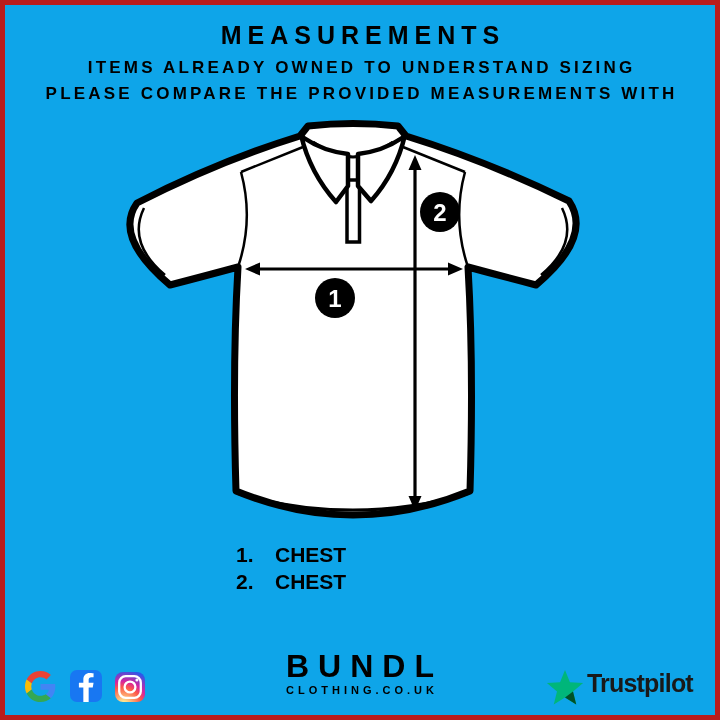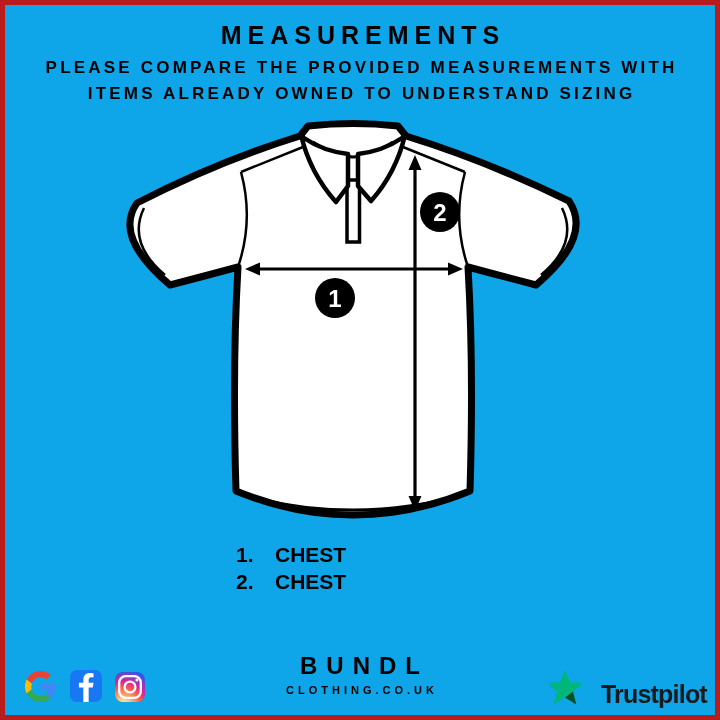--- a/index.html
+++ b/index.html
@@ -46,44 +46,44 @@
   
   .social { position:absolute; display:flex; align-items:center; justify-content:center; }
   .google-badge   { left:20px;  top:666px; width:31px; height:31px; }
   .facebook-badge { left:65px;  top:665px; width:32px; height:32px;
                     background:#1877F2; border-radius:7px; overflow:hidden; }
   .instagram-badge{ left:110px; top:667px; width:30px; height:30px;
                     border-radius:8px; overflow:hidden;
                     background:radial-gradient(circle at 28% 110%, #fdf497 0%, #fdf497 5%, #fd5949 45%, #d6249f 60%, #285AEB 90%); }
   .brand { position:absolute; left:0; right:0; top:644px; text-align:center; }
   .brand-name {
-    margin:0; font-size:24px; font-weight:800;
+    margin:0; font-size:32px; font-weight:800;
     letter-spacing:9px; text-indent:9px; line-height:34px;
   }
   .brand-domain {
     margin:1px 0 0 0; font-size:11px; font-weight:700;
     letter-spacing:4px; text-indent:4px;
   }
   .trustpilot {
     position:absolute; left:540px; top:664px;
-    display:flex; align-items:flex-end; gap:16px;
+    display:flex; align-items:flex-start; gap:2px;
   }
   .trustpilot-label {
     font-size:25px; font-weight:700; color:#191919; letter-spacing:-0.8px;
   }
 </style>
 </head>
 <body>
 
 <div class="frame">
 
   <div class="header">
     <h1 class="title">MEASUREMENTS</h1>
+    <p class="subtitle">ITEMS ALREADY OWNED TO UNDERSTAND SIZING</p>
     <p class="subtitle">PLEASE COMPARE THE PROVIDED MEASUREMENTS WITH</p>
-    <p class="subtitle">ITEMS ALREADY OWNED TO UNDERSTAND SIZING</p>
   </div>
 
   <svg class="diagram-svg" width="720" height="720" viewBox="0 0 720 720">
 
     <path d="M 303,121 Q 348,116 393,121 L 401,131
              Q 482,156 564,196
              Q 588,232 531,280
              Q 500,272 463,262
              C 467,330 467,420 465,486
              Q 348,534 231,486

